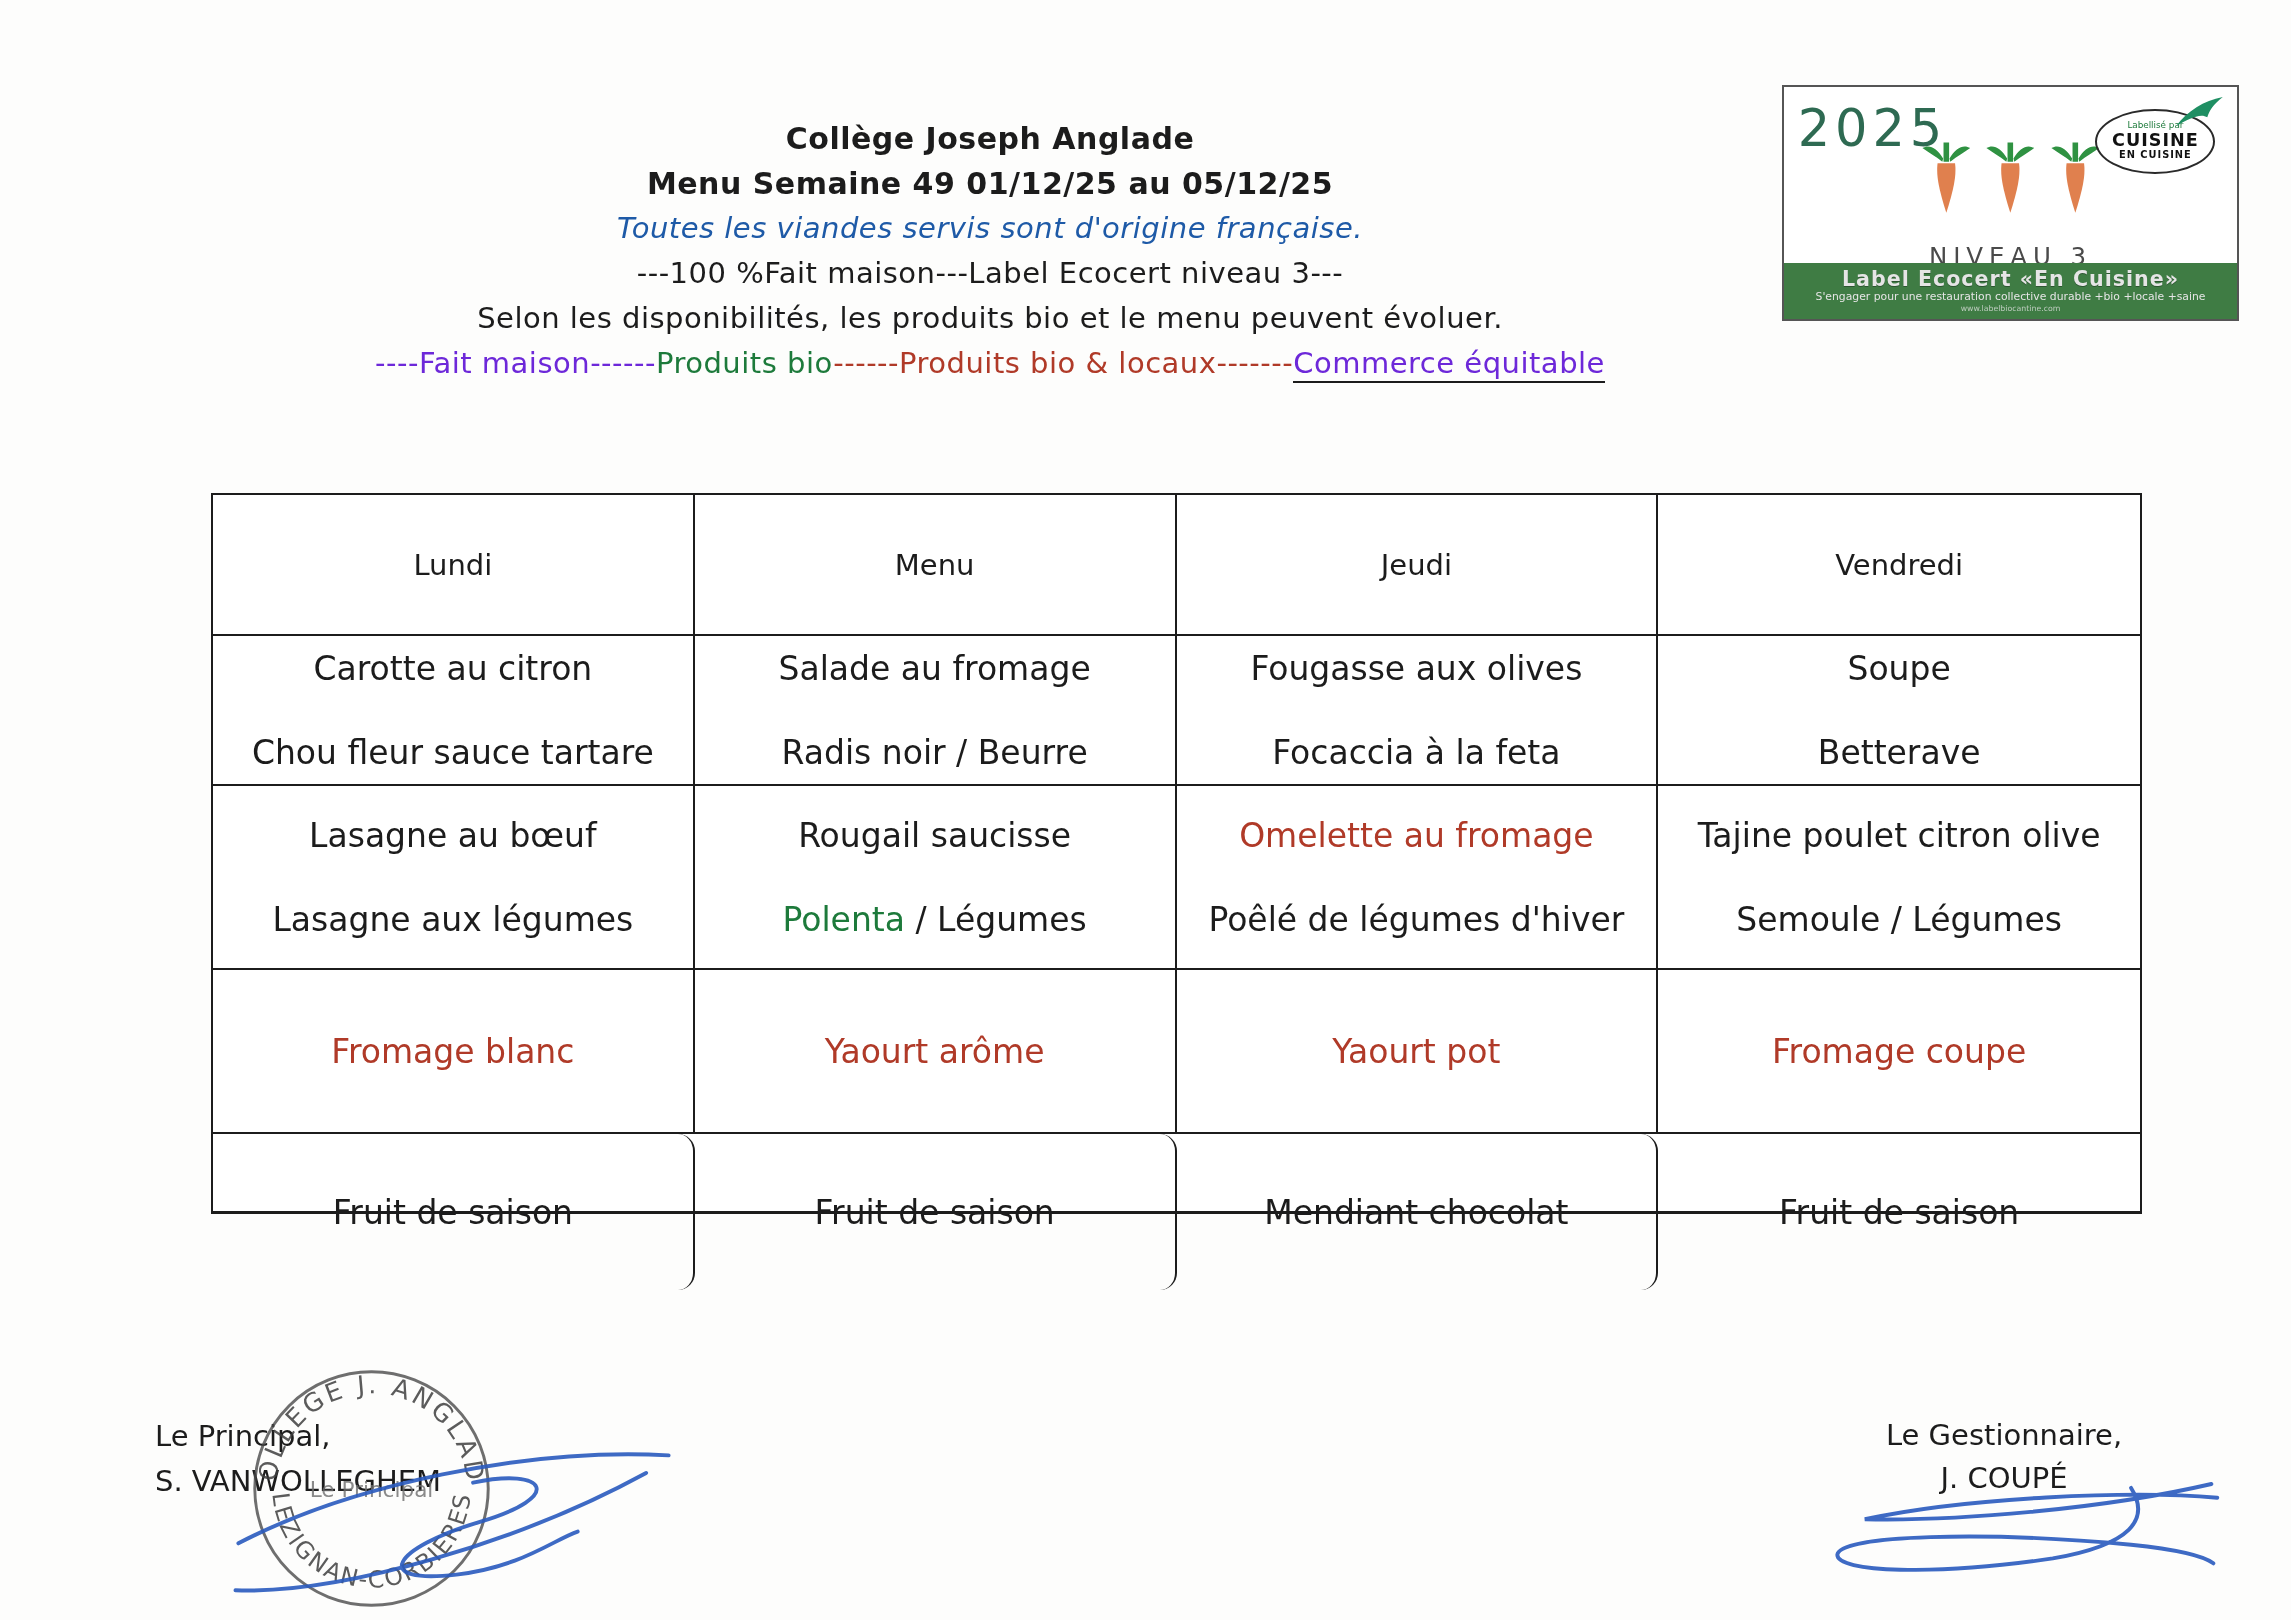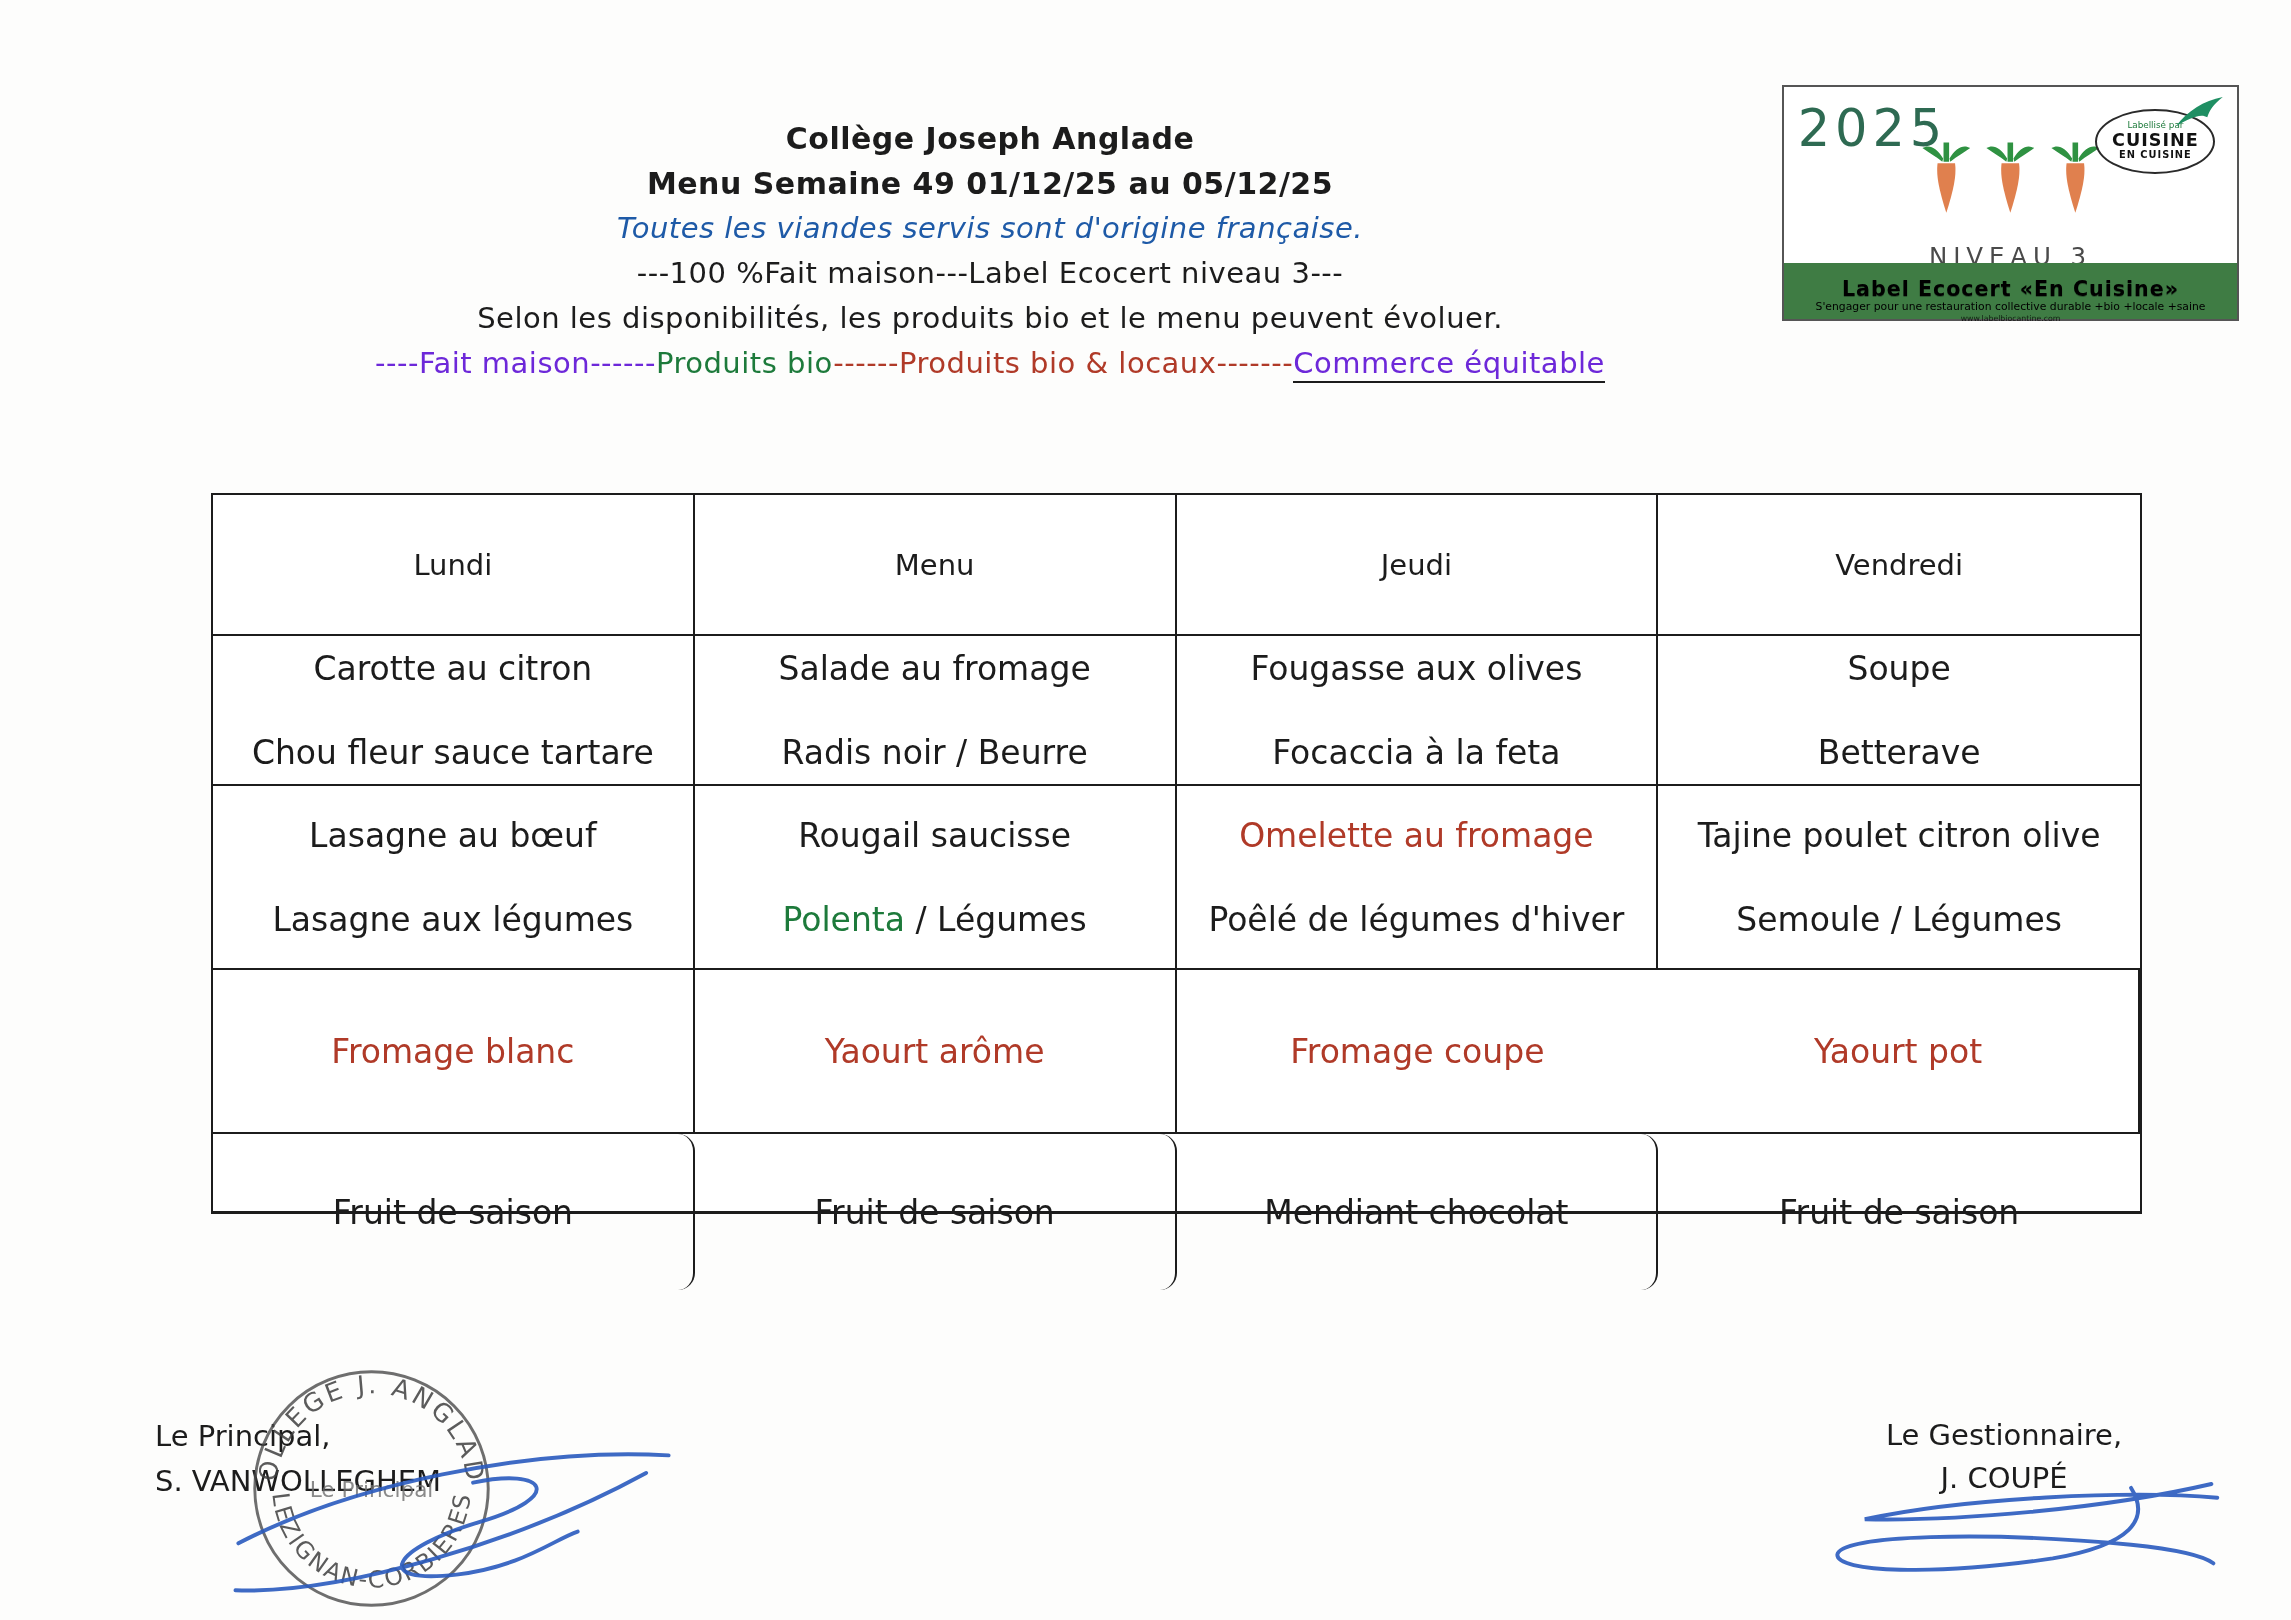--- a/index.html
+++ b/index.html
@@ -27,21 +27,21 @@
   .niveau { position:absolute; left:50%; top:155px; transform:translateX(-50%);
             font-size:24.5px; letter-spacing:5.9px; color:#4a4a4a; white-space:nowrap; }
   .eco-oval { position:absolute; right:21.6px; top:21.6px; width:120px; height:65px;
               border:2.9px solid #2a2a2a; border-radius:50%;
               display:flex; flex-direction:column; align-items:center; justify-content:center; }
   .eco-oval .l1 { font-size:8.8px; color:#1d7a3b; line-height:9.8px; }
   .eco-oval .l2 { font-size:17.6px; font-weight:700; color:#111; letter-spacing:1px; line-height:18.6px; }
   .eco-oval .l3 { font-size:9.8px; font-weight:700; color:#111; letter-spacing:1px; line-height:11.8px; }
   .eco-bird { position:absolute; right:-11.8px; top:-15.7px; }
   .label-banner { position:absolute; left:0; right:0; bottom:0; height:56px; background:#3f7c44;
-                  text-align:center; color:#000000; padding-top:14px; }
+                  text-align:center; color:#e5e5e5; padding-top:4px; }
   .label-banner .b1 { font-size:20.6px; font-weight:700; letter-spacing:1px; text-shadow:0 1px 0 #2c5530; }
   .label-banner .b2 { font-size:10.8px; line-height:12.7px; }
   .label-banner .b3 { font-size:7.8px; opacity:0.75; line-height:9.8px; }
 
   
   .menu-table { position:absolute; left:211px; top:493px; width:1931px; height:721px;
                 display:grid; grid-template-columns:repeat(4,1fr);
                 grid-template-rows:141px 150px 184px 164px 156px;
                 border:2px solid #1c1c1c; border-bottom-width:3.9px; background:#fff; }
   .cell { border-right:2px solid #1c1c1c; border-bottom:2px solid #1c1c1c;
@@ -159,25 +159,25 @@
       <div>Tajine poulet citron olive</div>
       <div>Semoule / Légumes</div>
     </div>
 
     <div class="cell">
       <div class="t-red">Fromage blanc</div>
     </div>
     <div class="cell">
       <div class="t-red">Yaourt arôme</div>
     </div>
+    <div class="cell">
+      <div class="t-red">Yaourt pot</div>
+    </div>
     <div class="cell last-col">
       <div class="t-red">Fromage coupe</div>
-    </div>
-    <div class="cell">
-      <div class="t-red">Yaourt pot</div>
     </div>
 
     <div class="cell last-row">
       <div>Fruit de saison</div>
     </div>
     <div class="cell last-row">
       <div>Fruit de saison</div>
     </div>
     <div class="cell last-row">
       <div>Mendiant chocolat</div>

